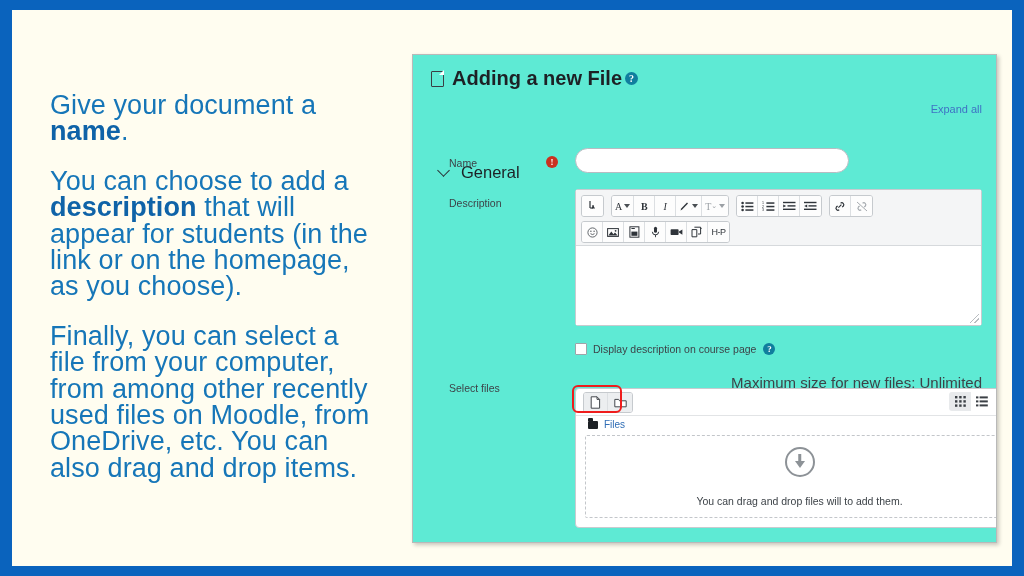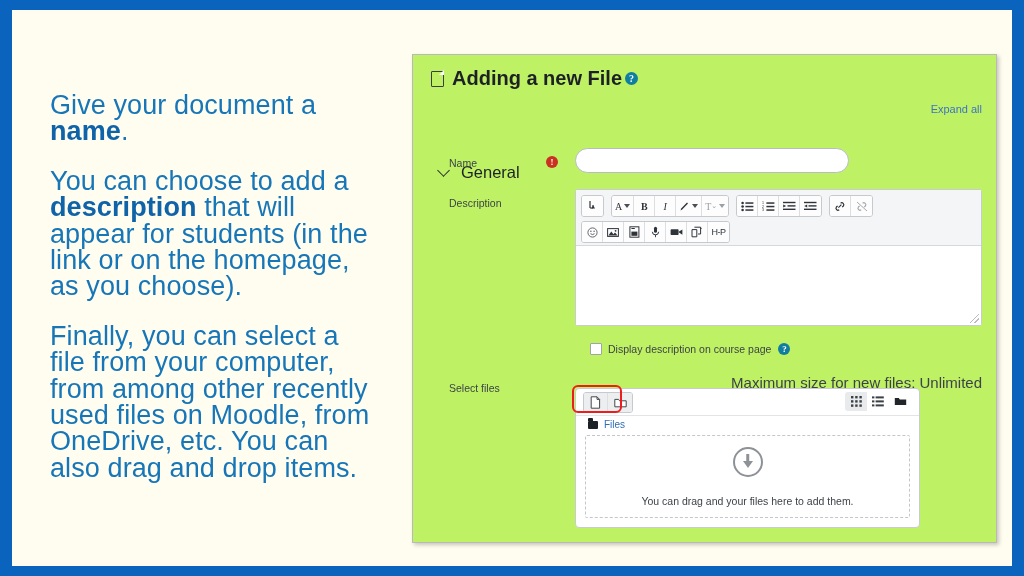--- a/index.html
+++ b/index.html
@@ -64,21 +64,21 @@
     font-family: Liberation Mono, monospace;
   }
 
   
   .shot {
     position: absolute;
     left: 400px;
     top: 44px;
     width: 585px;
     height: 489px;
-    background: #bef264;
+    background: #5eead4;
     border: 1px solid #b9b9b9;
     box-shadow: 2px 2px 4px rgba(0,0,0,0.22);
     box-sizing: border-box;
     overflow: hidden;
     font-family: "Liberation Sans", sans-serif;
   }
 
   .shot-title {
     position: absolute;
     left: 18px;
@@ -261,21 +261,20 @@
   }
 
   .cb-row {
     position: absolute;
     left: 162px;
     top: 288px;
     display: flex;
     align-items: center;
     font-size: 10.5px;
     color: #3d4348;
-    margin-left: 15px;
   }
   .cbox {
     width: 10px; height: 10px;
     border: 1px solid #9fa4a9;
     border-radius: 1px;
     background: #fff;
     margin-right: 6px;
   }
   .cb-row .help-dot { margin-left: 7px; }
 
@@ -285,21 +284,21 @@
     right: 14px;
     top: 319px;
     font-size: 15px;
     color: #3d4348;
     white-space: nowrap;
   }
   .filepicker {
     position: absolute;
     left: 162px;
     top: 333px;
-    width: 345px;
+    width: 449px;
     height: 140px;
     border: 1px solid #c8cbcf;
     border-radius: 4px;
     background: #fff;
     box-sizing: border-box;
   }
   .fp-toolbar {
     position: relative;
     height: 26px;
     border-bottom: 1px solid #e2e4e6;
@@ -655,21 +654,21 @@
           </div>
         </div>
 
         <div class="fp-crumb">
           <span class="folder-sq"></span>
           <span>Files</span>
         </div>
 
         <div class="dropzone">
           <div class="dl-circle"></div>
-          <div class="dz-text">You can drag and your files here to add them.</div>
+          <div class="dz-text">You can drag and drop files will to add them.</div>
         </div>
       </div>
 
     </div>
 
     <div class="highlight-box"></div>
 
   </div>
 </div>
 

